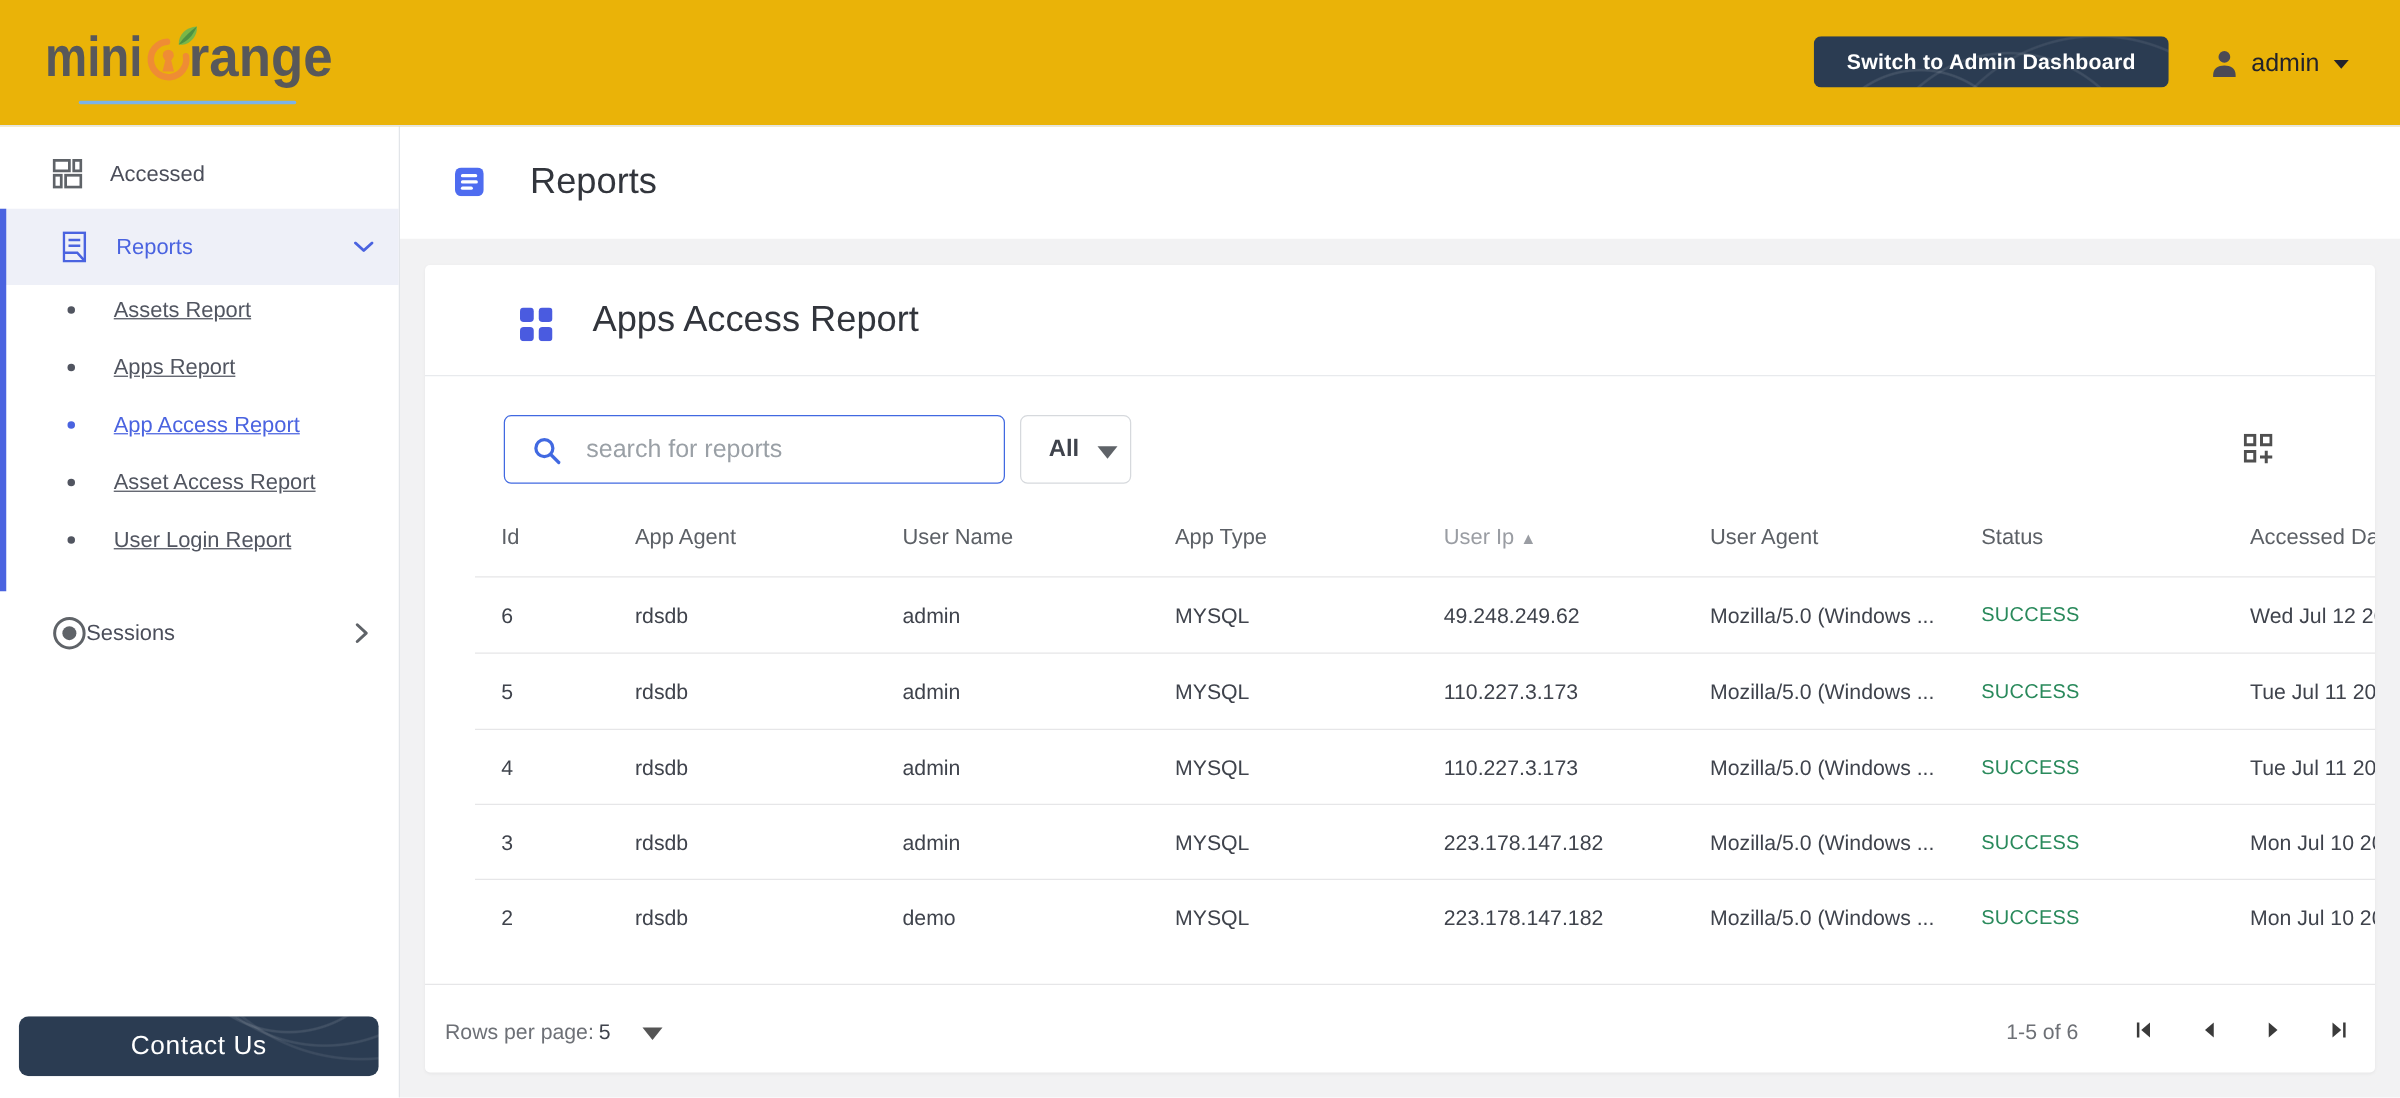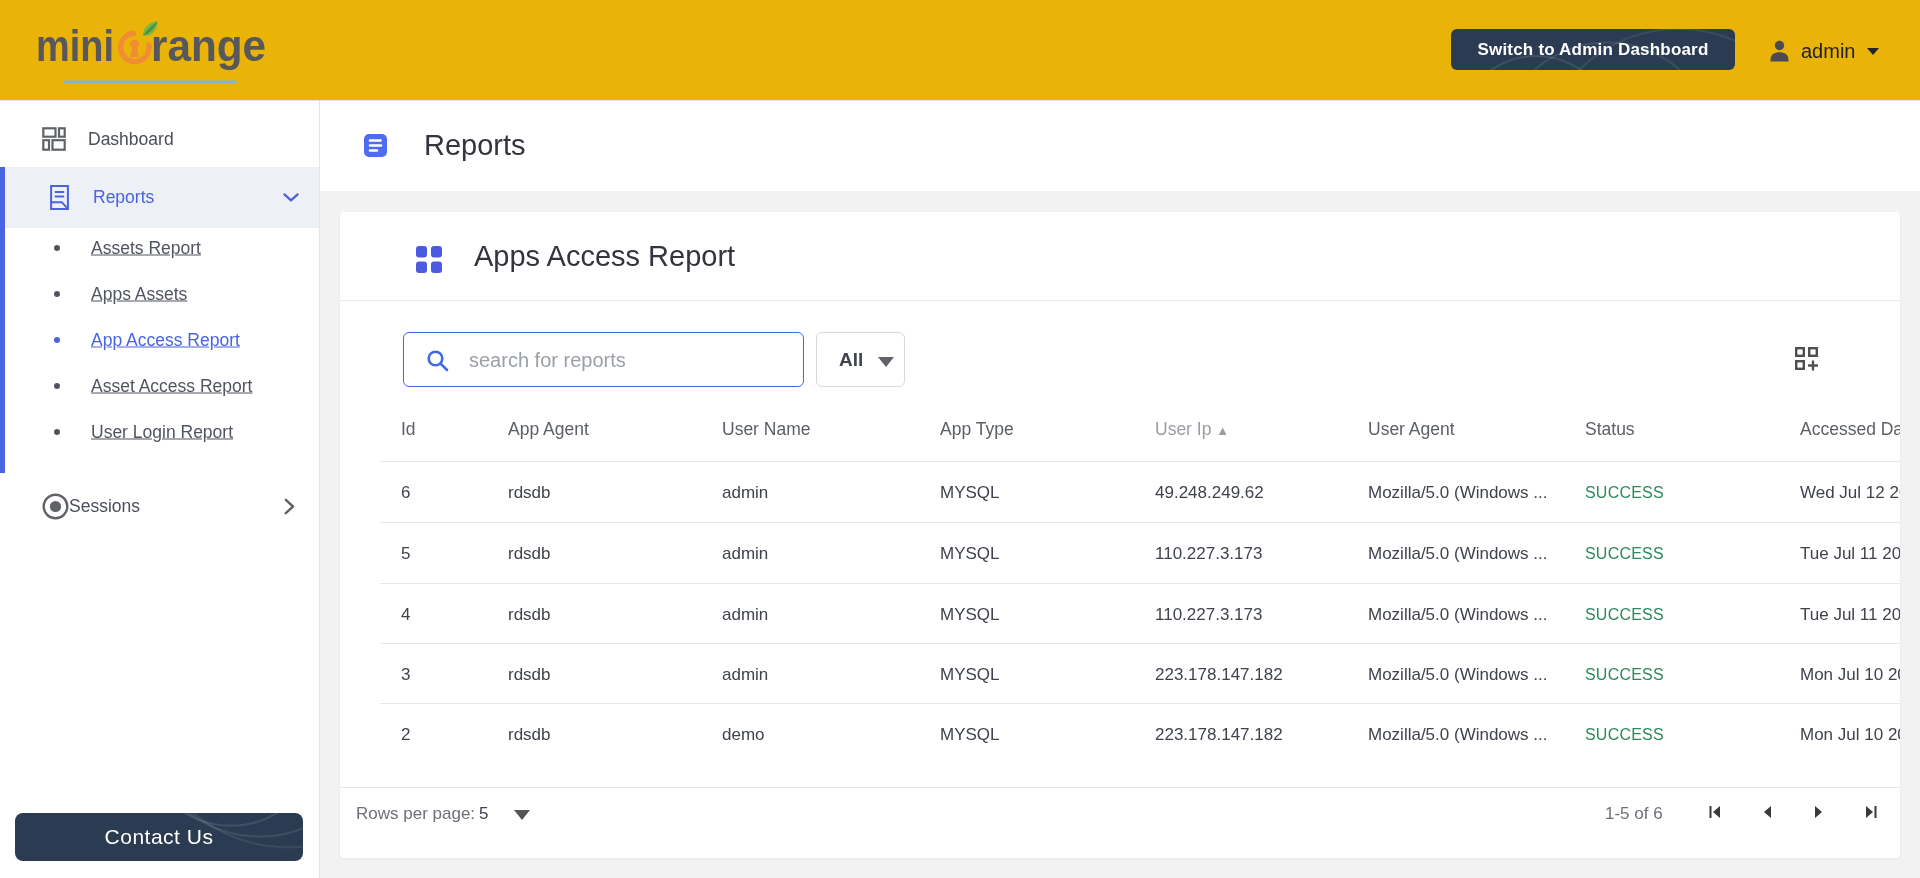--- a/index.html
+++ b/index.html
@@ -37,21 +37,21 @@
   #allbox .t { position:absolute; left:22px; top:50%; transform:translateY(-50%); font-size:19px; font-weight:700; color:#3f434c; }
   #allbox .caret { position:absolute; left:61px; top:24px; width:0; height:0; border-left:8px solid transparent; border-right:8px solid transparent; border-top:10px solid #5f6368; }
   
   #tbl { position:absolute; left:0; top:186px; width:1560px; }
   .hrow { position:absolute; top:0; height:63px; line-height:63px; font-size:17.5px; color:#5c6066; font-weight:500; white-space:nowrap; }
   .trow { position:absolute; height:61px; line-height:61px; font-size:17px; color:#3f434c; white-space:nowrap; }
   .c0{left:61px;} .c1{left:168px;} .c2{left:382px;} .c3{left:600px;} .c4{left:815px;} .c5{left:1028px;} .c6{left:1245px;} .c7{left:1460px;}
   .tline { position:absolute; left:40px; width:1520px; height:1px; background:#e6e6e8; }
   .green { color:#2a8a5c; font-size:16px; letter-spacing:0.2px; }
   #footdiv { position:absolute; left:0; top:575px; width:1560px; height:1px; background:#e6e6e8; }
-  #cardfoot { position:absolute; left:0; top:564px; width:1412px; height:70px; font-size:17px; color:#6d7076; }
+  #cardfoot { position:absolute; left:0; top:576px; width:1412px; height:70px; font-size:17px; color:#6d7076; }
 </style>
 </head>
 <body>
   <div id="header">
     <svg id="logo" class="abs" style="left:38px;top:18px;" width="240" height="70" viewBox="0 0 240 70">
       <text x="-2" y="43" font-family="Liberation Sans, sans-serif" font-size="45" font-weight="bold" fill="#58585a" textLength="78" lengthAdjust="spacingAndGlyphs">mini</text>
       <path d="M 110.8 27.0 A 14.2 14.2 0 1 1 95.6 15.35" fill="none" stroke="#ef8c34" stroke-width="5.2" stroke-linecap="round"></path>
       <circle cx="96.6" cy="26.2" r="4.4" fill="#ef8c34"></circle>
       <path d="M 94.4 29.5 L 98.8 29.5 L 101.2 39.2 L 92.0 39.2 Z" fill="#ef8c34"></path>
       <path d="M 105 17.5 C 104.5 10 111 3.5 119.5 3.2 C 120.3 10.5 114.5 17.3 107.8 17.8 C 106.7 17.8 105.6 17.7 105 17.5 Z" fill="#7ab648"></path>
@@ -75,42 +75,42 @@
     <div id="activebar"></div>
     <div class="sideitem" style="top:14px;height:48px;">
       <svg class="abs" style="left:42px;top:50%;margin-top:-12px;" width="24" height="24" viewBox="0 0 24 24">
         <g fill="none" stroke="#5f6368" stroke-width="2.2">
           <rect x="1.3" y="1.3" width="12.2" height="8.4"></rect>
           <rect x="17" y="1.3" width="5.7" height="8.4"></rect>
           <rect x="1.3" y="13.2" width="5.7" height="9.5"></rect>
           <rect x="10.5" y="13.2" width="12.2" height="9.5"></rect>
         </g>
       </svg>
-      <span class="txt">Dashboard</span>
+      <span class="txt">Accessed</span>
     </div>
     <div class="sideitem" style="top:66px;height:61px;color:#4a63e0;font-weight:500;">
       <svg class="abs" style="left:50px;top:50%;margin-top:-12.5px;" width="19" height="25" viewBox="0 0 19 25">
         <g fill="none" stroke="#4a63e0" stroke-width="2">
           <path d="M1.1 1.1 L17.9 1.1 L17.9 23.9 L1.1 23.9 Z"></path>
           <path d="M4.8 7 L14.2 7 M4.8 11.5 L14.2 11.5"></path>
           <path d="M1.1 17.2 L11.8 17.2 L17.9 23.9"></path>
         </g>
       </svg>
       <span class="txt" style="margin-left:93px;">Reports</span>
       <svg class="abs" style="left:283px;top:50%;margin-top:-4.5px;" width="16" height="9" viewBox="0 0 16 9">
         <path d="M1.4 1.4 L8 7.4 L14.6 1.4" fill="none" stroke="#4a63e0" stroke-width="2.3" stroke-linecap="round" stroke-linejoin="round"></path>
       </svg>
     </div>
     <div class="subitem" style="top:124px;height:46px;">
       <span class="dot"></span>
       <span class="txt">Assets Report</span>
     </div>
     <div class="subitem" style="top:170px;height:46px;">
       <span class="dot"></span>
-      <span class="txt">Apps Assets</span>
+      <span class="txt">Apps Report</span>
     </div>
     <div class="subitem active" style="top:216px;height:46px;">
       <span class="dot"></span>
       <span class="txt">App Access Report</span>
     </div>
     <div class="subitem" style="top:262px;height:46px;">
       <span class="dot"></span>
       <span class="txt">Asset Access Report</span>
     </div>
     <div class="subitem" style="top:308px;height:46px;">

